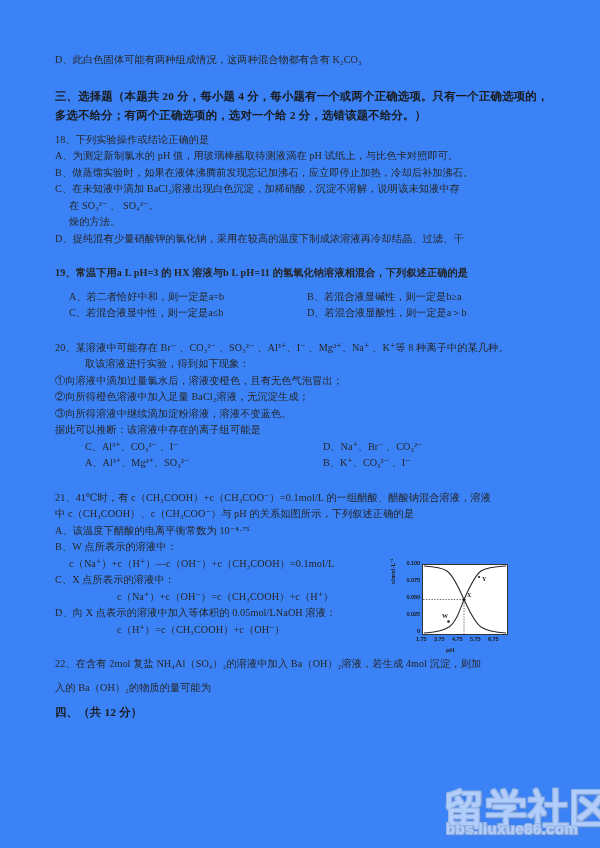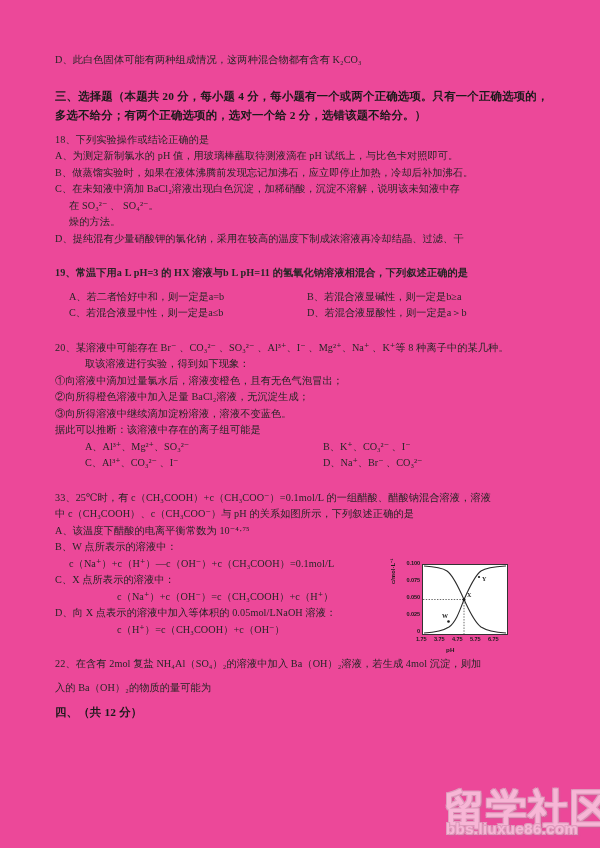--- a/index.html
+++ b/index.html
@@ -13,21 +13,21 @@
     font-family: "Liberation Serif", "DejaVu Serif", serif;
     color: #1a1a1a;
     position: relative;
     overflow: hidden;
   }
   .page {
     position: absolute;
     left: 0; top: 0;
     width: 600px;
     height: 848px;
-    background: #ec4899;
+    background: #3b82f6;
   }
   .content {
     position: absolute;
     left: 55px;
     top: 52px;
     width: 500px;
   }
   .line {
     font-size: 10.2px;
     line-height: 16.5px;
@@ -212,31 +212,31 @@
 
     <div class="gap-lg"></div>
 
     <div class="line">20、某溶液中可能存在 Br⁻ 、CO₃²⁻ 、SO₃²⁻ 、Al³⁺、I⁻ 、Mg²⁺、Na⁺ 、K⁺等 8 种离子中的某几种。</div>
     <div class="line indent2">取该溶液进行实验，得到如下现象：</div>
     <div class="line">①向溶液中滴加过量氯水后，溶液变橙色，且有无色气泡冒出；</div>
     <div class="line">②向所得橙色溶液中加入足量 BaCl₂溶液，无沉淀生成；</div>
     <div class="line">③向所得溶液中继续滴加淀粉溶液，溶液不变蓝色。</div>
     <div class="line">据此可以推断：该溶液中存在的离子组可能是</div>
     <div class="opt-row" style="padding-left:30px">
+      <div>C、Al³⁺、CO₃²⁻ 、I⁻</div>
+      <div>D、Na⁺、Br⁻ 、CO₃²⁻</div>
+    </div>
+    <div class="opt-row" style="padding-left:30px">
       <div>A、Al³⁺、Mg²⁺、SO₃²⁻</div>
       <div>B、K⁺、CO₃²⁻ 、I⁻</div>
     </div>
-    <div class="opt-row" style="padding-left:30px">
-      <div>C、Al³⁺、CO₃²⁻ 、I⁻</div>
-      <div>D、Na⁺、Br⁻ 、CO₃²⁻</div>
-    </div>
-
-    <div class="gap-lg"></div>
-
-    <div class="line">33、25℃时，有 c（CH₃COOH）+c（CH₃COO⁻）=0.1mol/L 的一组醋酸、醋酸钠混合溶液，溶液</div>
+
+    <div class="gap-lg"></div>
+
+    <div class="line">21、41℃时，有 c（CH₃COOH）+c（CH₃COO⁻）=0.1mol/L 的一组醋酸、醋酸钠混合溶液，溶液</div>
     <div class="line">中 c（CH₃COOH）、c（CH₃COO⁻）与 pH 的关系如图所示，下列叙述正确的是</div>
     <div class="line">A、该温度下醋酸的电离平衡常数为 10⁻⁴·⁷⁵</div>
     <div class="line">B、W 点所表示的溶液中：</div>
     <div class="line indent1">c（Na⁺）+c（H⁺）—c（OH⁻）+c（CH₃COOH）=0.1mol/L</div>
     <div class="line">C、X 点所表示的溶液中：</div>
     <div class="line indent3">c（Na⁺）+c（OH⁻）=c（CH₃COOH）+c（H⁺）</div>
     <div class="line">D、向 X 点表示的溶液中加入等体积的 0.05mol/LNaOH 溶液：</div>
     <div class="line indent3">c（H⁺）=c（CH₃COOH）+c（OH⁻）</div>
 
     <div class="gap-lg"></div>

